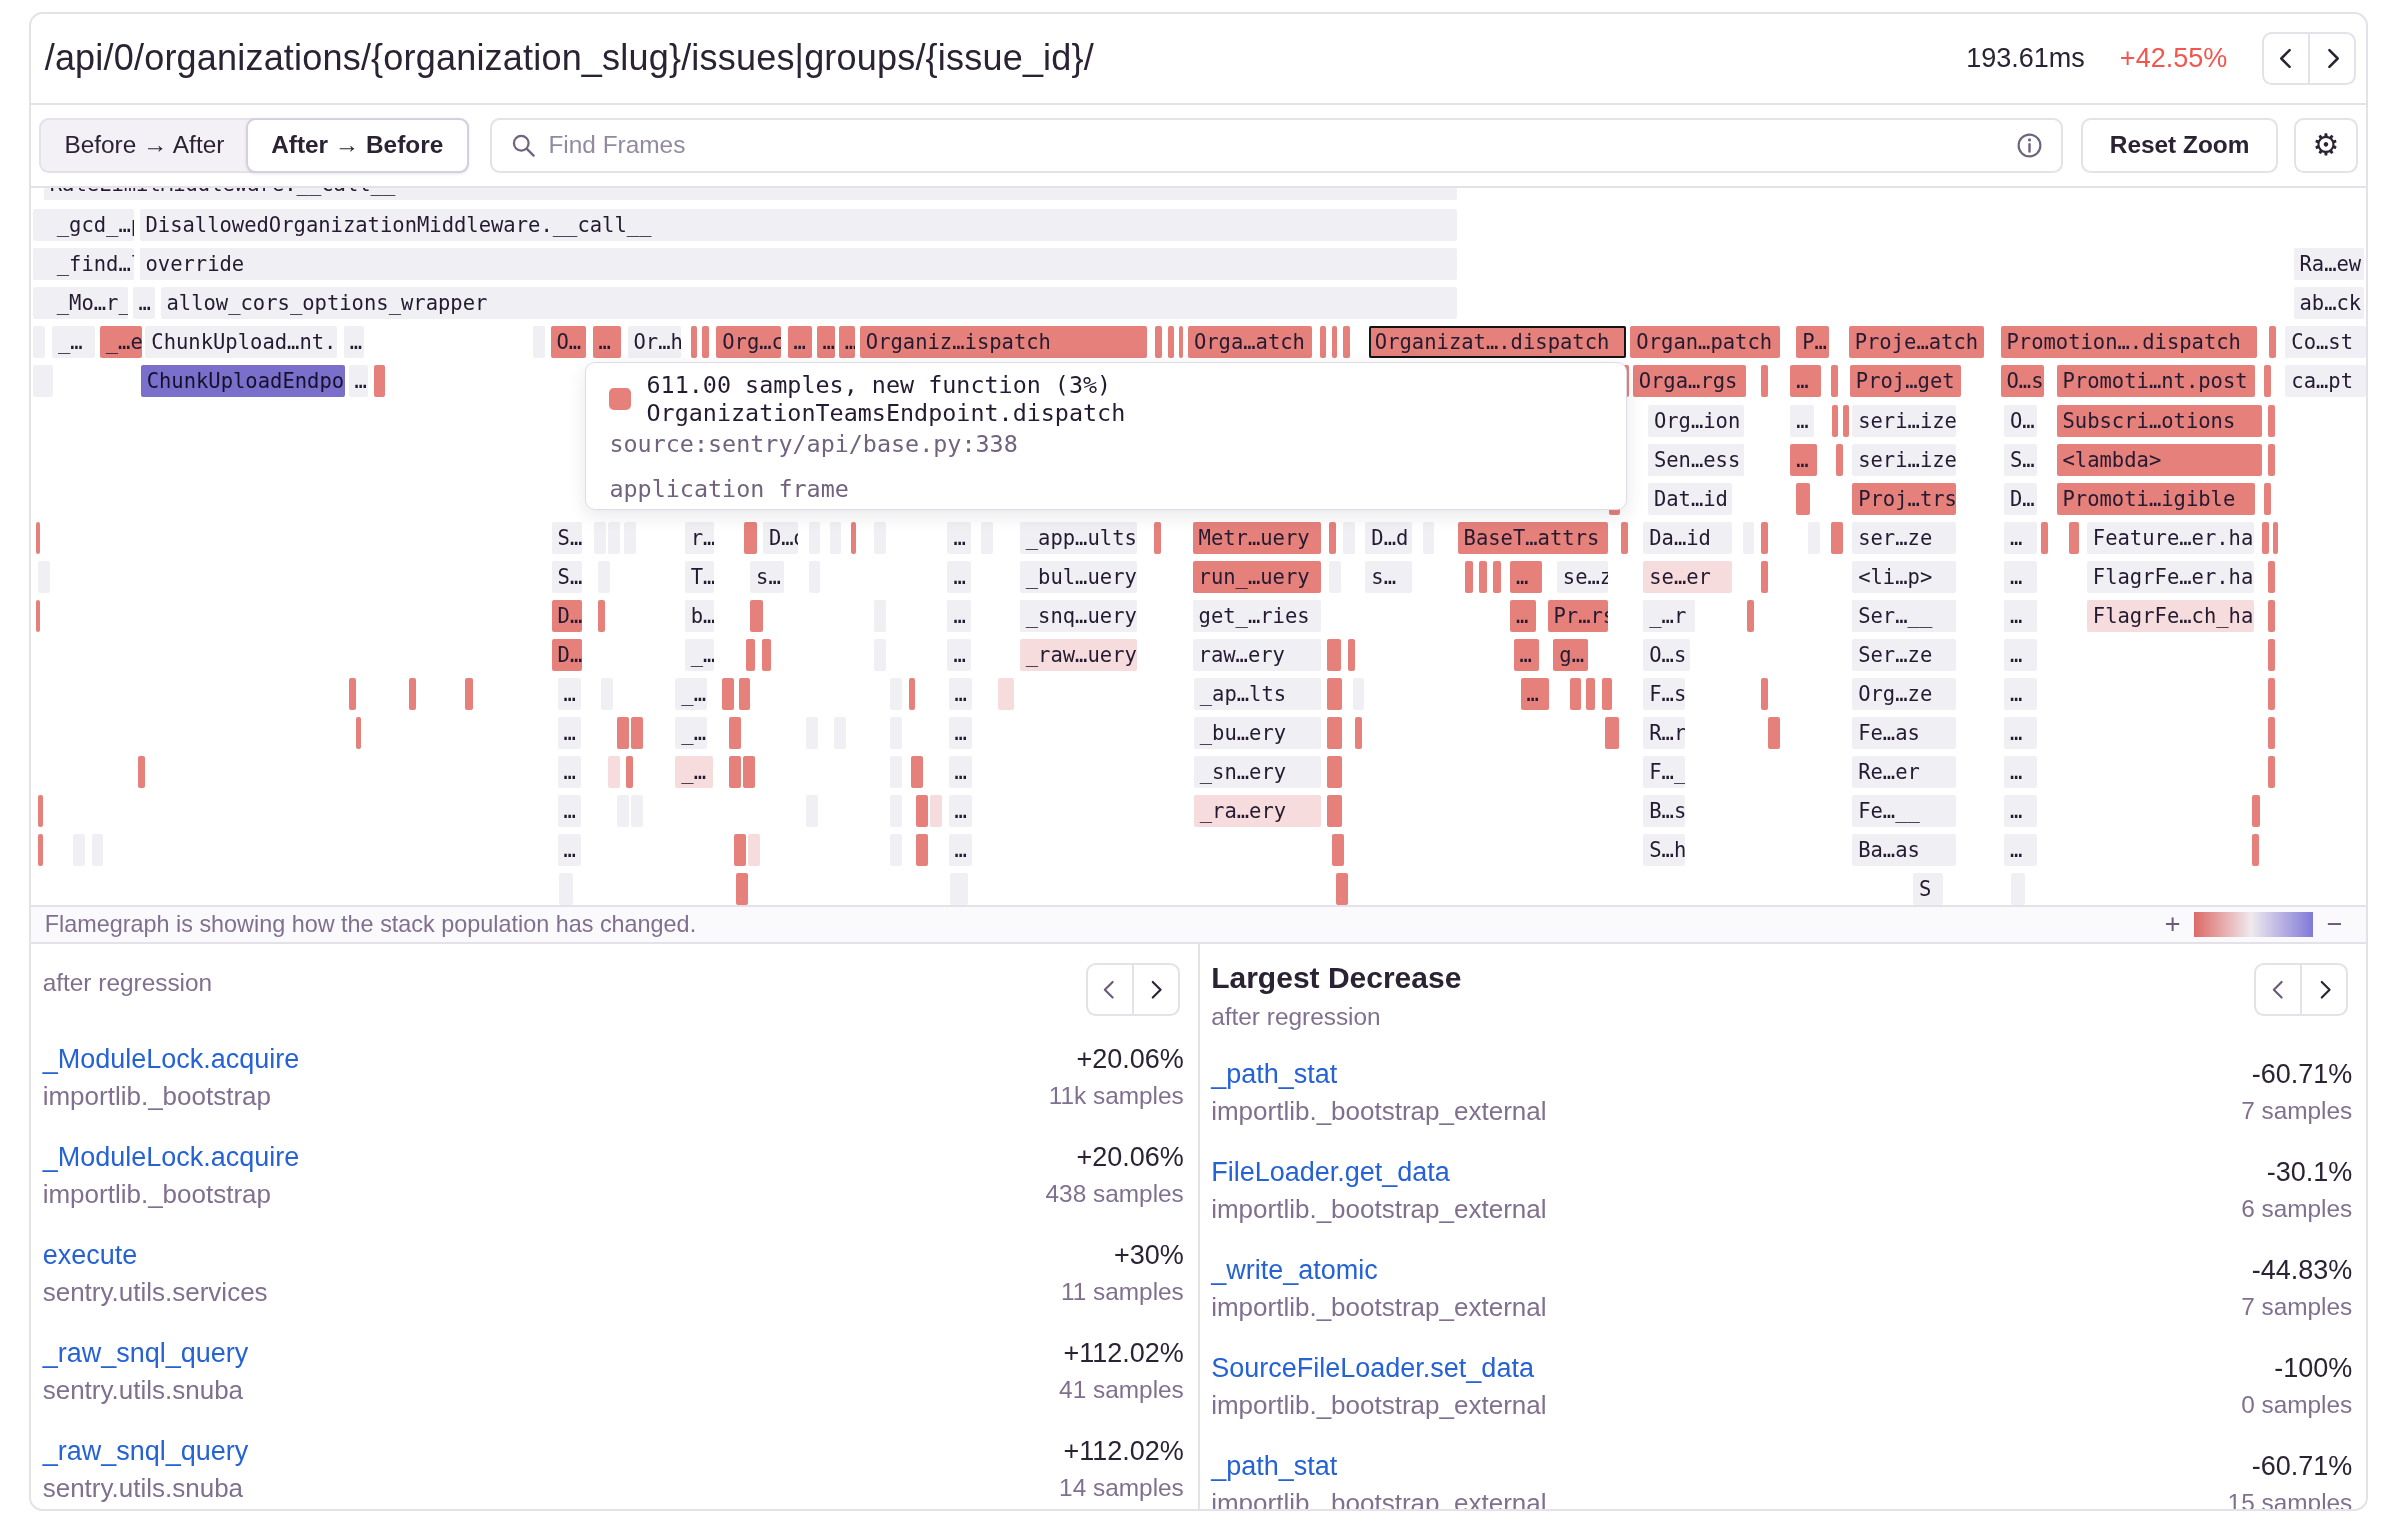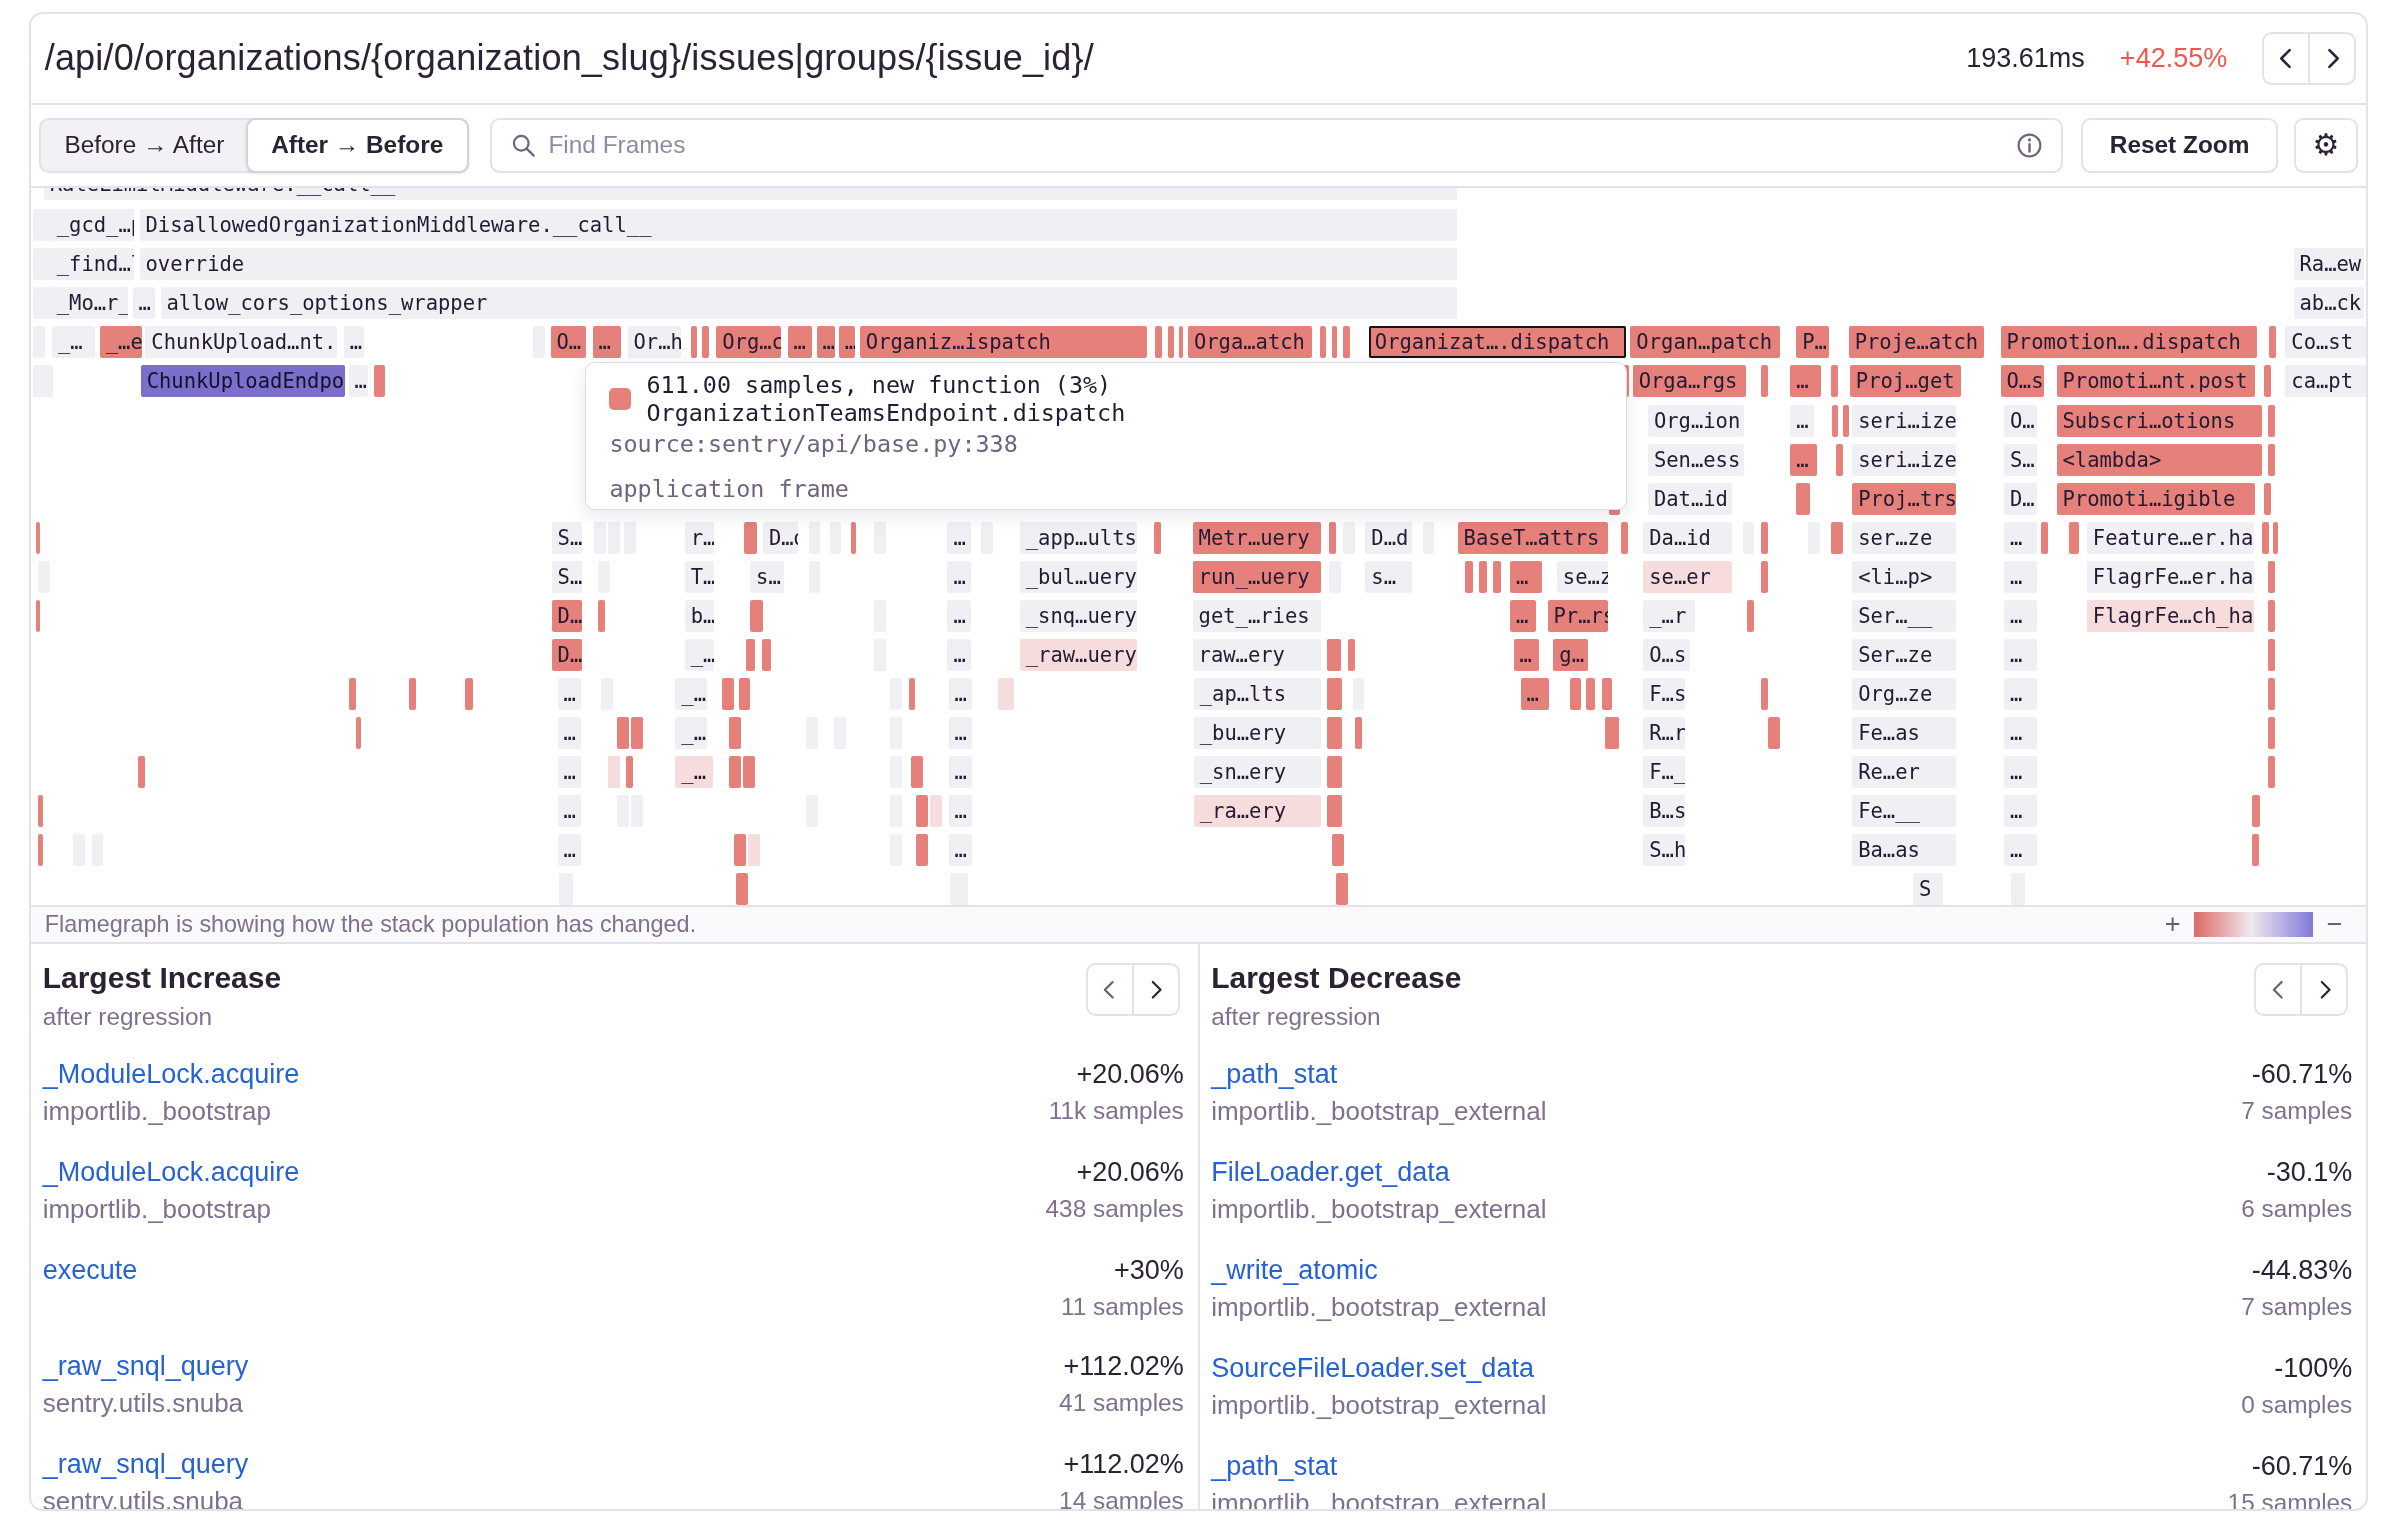--- a/index.html
+++ b/index.html
@@ -465,21 +465,20 @@
       <span class="legend-bar"></span>
       <span class="legend-sign">−</span>
     </div>
   </div>
 
   <div class="bottom">
 
     <div class="panel">
       <div class="panel-head">
         <div class="panel-titles">
-          <div class="panel-title">Largest Increase</div>
           <div class="panel-sub">after regression</div>
         </div>
         <div class="navpair panel-nav">
           <div class="navbtn">
             <span>
                 <svg class="icn" width="23.4" height="23.4" viewBox="0 0 24 24">
                   <path d="M15 4 L7 12 L15 20" stroke="#6a5a78" stroke-width="2.2" fill="none" stroke-linecap="round" stroke-linejoin="round"></path>
                 </svg>
               </span>
           </div>
@@ -501,21 +500,21 @@
             </div>
           </div>
           <div class="freg-row">
             <div class="freg-left"><a class="freg-fn" href="#">_ModuleLock.acquire</a><div class="freg-mod">importlib._bootstrap</div></div>
             <div class="freg-right">
               <div class="freg-pct">+20.06%</div>
               <div class="freg-samples">438 samples</div>
             </div>
           </div>
           <div class="freg-row">
-            <div class="freg-left"><a class="freg-fn" href="#">execute</a></div>
+            <div class="freg-left"><a class="freg-fn" href="#">execute</a><div class="freg-mod">sentry.utils.services</div></div>
             <div class="freg-right">
               <div class="freg-pct">+30%</div>
               <div class="freg-samples">11 samples</div>
             </div>
           </div>
           <div class="freg-row">
             <div class="freg-left"><a class="freg-fn" href="#">_raw_snql_query</a><div class="freg-mod">sentry.utils.snuba</div></div>
             <div class="freg-right">
               <div class="freg-pct">+112.02%</div>
               <div class="freg-samples">41 samples</div>

